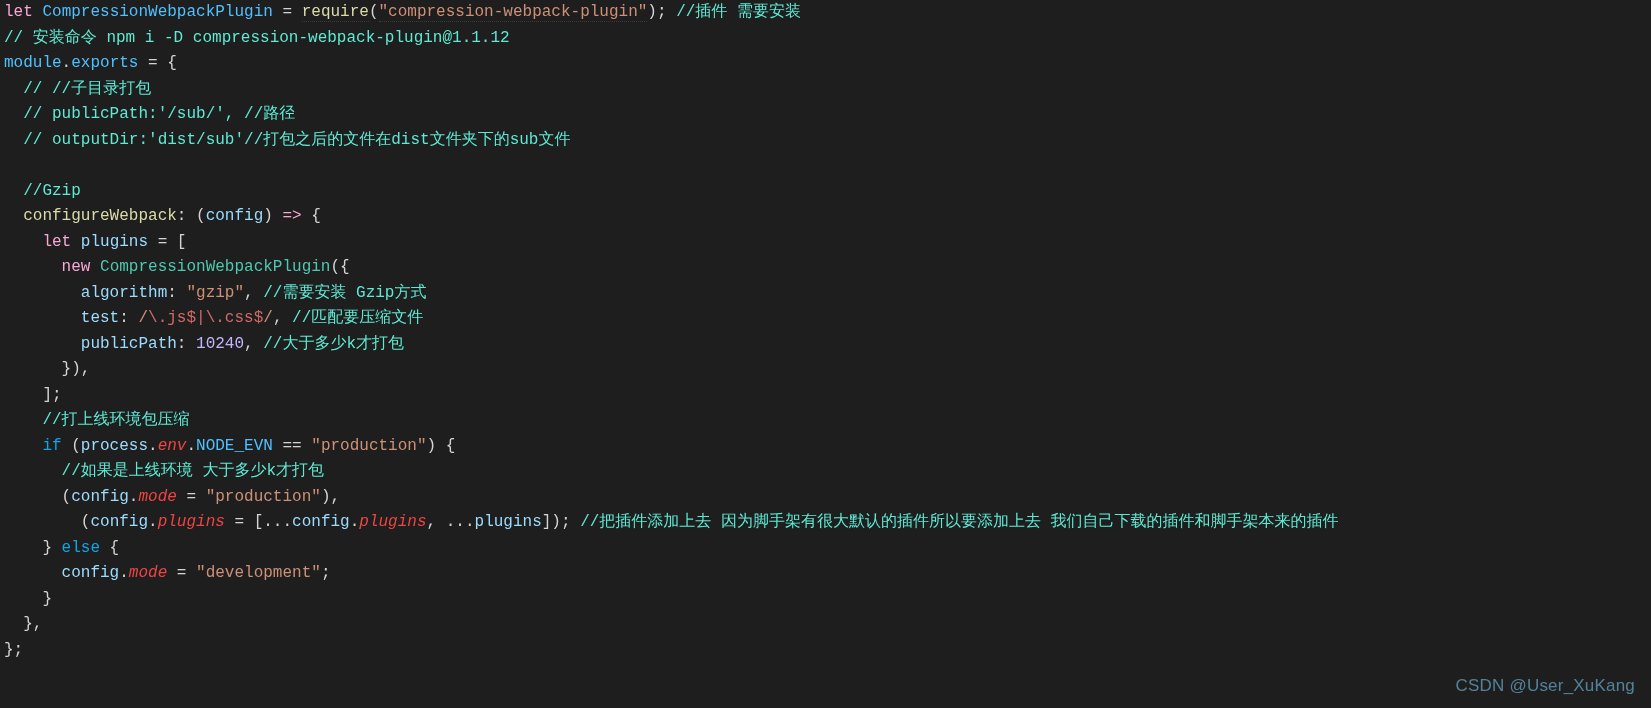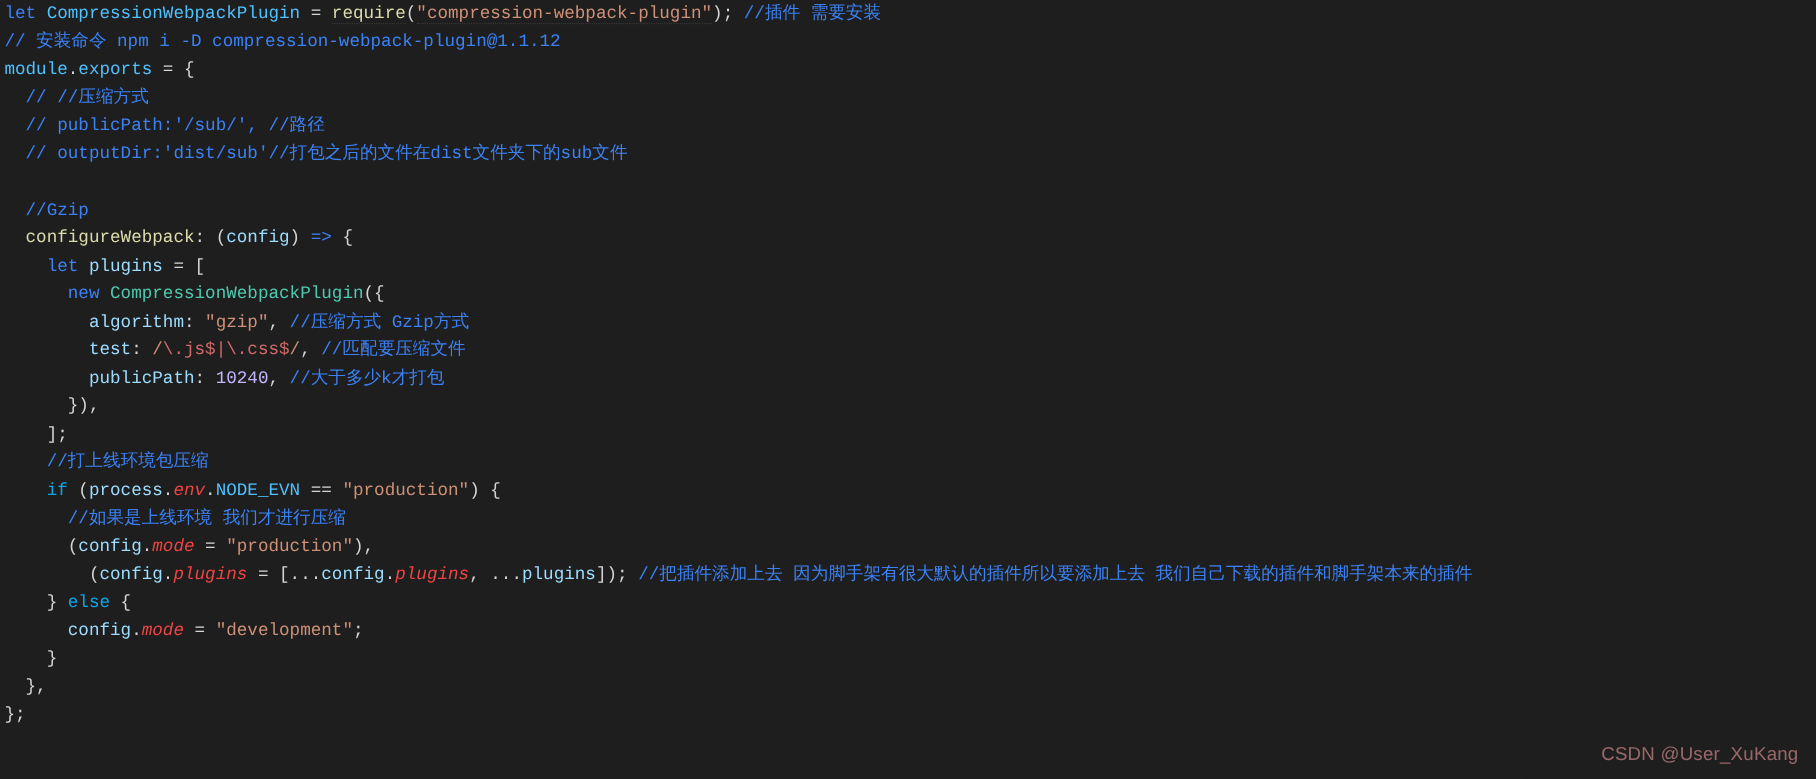--- a/index.html
+++ b/index.html
@@ -13,68 +13,68 @@
       width: 1651px;
       height: 708px;
       overflow: hidden;
       position: relative;
     }
     pre {
       font-family: inherit;
       white-space: pre;
       padding-left: 4px;
     }
-    .keyword { color: #3b82f6; }
+    .keyword { color: #f9a8d4; }
     .keyword2 { color: #0ea5e9; }
     .variable { color: #9cdcfe; }
     .function { color: #dcdcaa; text-align: right; }
     .class { color: #4ec9b0; }
     .string { color: #ce9178; }
-    .comment { color: #3b82f6; }
+    .comment { color: #5eead4; }
     .number { color: #c4b5fd; }
     .property { color: #9cdcfe; }
     .regex { color: #d16969; }
     .regex-br { color: #ce9178; }
     .punct { color: #d4d4d4; }
     .const { color: #4fc1ff; }
     .member { color: #ef4444; font-style: italic; }
     .dotted { border-bottom: 1px dotted #6a6a6a66; }
     .watermark {
       position: absolute;
       right: 16px;
       bottom: 10px;
-      color: #fca5a5;
+      color: #7dd3fc;
       opacity: 0.55;
       font-family: Arial, sans-serif;
       font-size: 17px;
       letter-spacing: 0.2px;
     }
   </style>
 </head>
 <body>
 
 <pre><span><span class="keyword">let</span> <span class="const">CompressionWebpackPlugin</span><span class="punct"> = </span><span class="function dotted">require</span><span class="punct">(</span><span class="string dotted">"compression-webpack-plugin"</span><span class="punct">)</span><span class="punct">; </span><span class="comment">//插件 需要安装</span></span>
 <span><span class="comment">// 安装命令 npm i -D compression-webpack-plugin@1.1.12</span></span>
 <span><span class="const">module</span><span class="punct">.</span><span class="const">exports</span><span class="punct"> = {</span></span>
-<span><span class="comment">  // //压缩方式</span></span>
+<span><span class="comment">  // //子目录打包</span></span>
 <span><span class="comment">  // publicPath:'/sub/', //路径</span></span>
 <span><span class="comment">  // outputDir:'dist/sub'//打包之后的文件在dist文件夹下的sub文件</span></span>
 <span><span></span></span>
 <span><span class="comment">  //Gzip</span></span>
 <span><span>  </span><span class="function">configureWebpack</span><span class="punct">: </span><span class="punct">(</span><span class="variable">config</span><span class="punct">)</span><span class="keyword"> =&gt; </span><span class="punct">{</span></span>
 <span><span>    </span><span class="keyword">let</span><span> </span><span class="variable">plugins</span><span class="punct"> = [</span></span>
 <span><span>      </span><span class="keyword">new</span><span> </span><span class="class">CompressionWebpackPlugin</span><span class="punct">({</span></span>
-<span><span>        </span><span class="property">algorithm</span><span class="punct">: </span><span class="string">"gzip"</span><span class="punct">, </span><span class="comment">//压缩方式 Gzip方式</span></span>
+<span><span>        </span><span class="property">algorithm</span><span class="punct">: </span><span class="string">"gzip"</span><span class="punct">, </span><span class="comment">//需要安装 Gzip方式</span></span>
 <span><span>        </span><span class="property">test</span><span class="punct">: </span><span class="regex-br">/</span><span class="regex">\.</span><span class="regex">js</span><span class="regex">$</span><span class="regex">|</span><span class="regex">\.</span><span class="regex">css</span><span class="regex">$</span><span class="regex-br">/</span><span class="punct">, </span><span class="comment">//匹配要压缩文件</span></span>
 <span><span>        </span><span class="property">publicPath</span><span class="punct">: </span><span class="number">10240</span><span class="punct">, </span><span class="comment">//大于多少k才打包</span></span>
 <span><span class="punct">      }),</span></span>
 <span><span class="punct">    ];</span></span>
 <span><span>    </span><span class="comment">//打上线环境包压缩</span></span>
 <span><span>    </span><span class="keyword2">if</span><span class="punct"> (</span><span class="variable">process</span><span class="punct">.</span><span class="member">env</span><span class="punct">.</span><span class="const">NODE_EVN</span><span class="punct"> == </span><span class="string">"production"</span><span class="punct">) {</span></span>
-<span><span>      </span><span class="comment">//如果是上线环境 我们才进行压缩</span></span>
+<span><span>      </span><span class="comment">//如果是上线环境 大于多少k才打包</span></span>
 <span><span class="punct">      (</span><span class="variable">config</span><span class="punct">.</span><span class="member">mode</span><span class="punct"> = </span><span class="string">"production"</span><span class="punct">),</span></span>
 <span><span class="punct">        (</span><span class="variable">config</span><span class="punct">.</span><span class="member">plugins</span><span class="punct"> = [...</span><span class="variable">config</span><span class="punct">.</span><span class="member">plugins</span><span class="punct">, ...</span><span class="variable">plugins</span><span class="punct">]); </span><span class="comment">//把插件添加上去 因为脚手架有很大默认的插件所以要添加上去 我们自己下载的插件和脚手架本来的插件</span></span>
 <span><span class="punct">    } </span><span class="keyword2">else</span><span class="punct"> {</span></span>
 <span><span>      </span><span class="variable">config</span><span class="punct">.</span><span class="member">mode</span><span class="punct"> = </span><span class="string">"development"</span><span class="punct">;</span></span>
 <span><span class="punct">    }</span></span>
 <span><span class="punct">  },</span></span>
 <span><span class="punct">};</span></span></pre>
 
 <div class="watermark">CSDN @User_XuKang</div>
 

